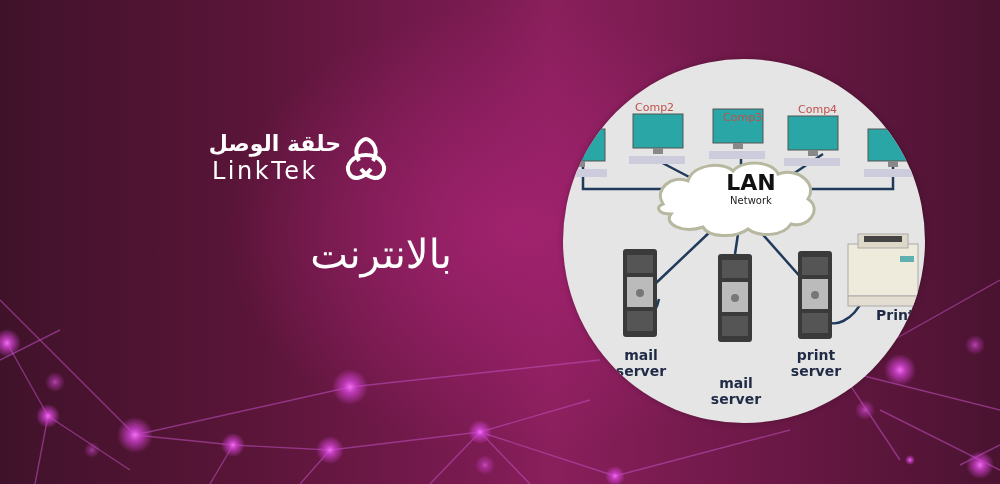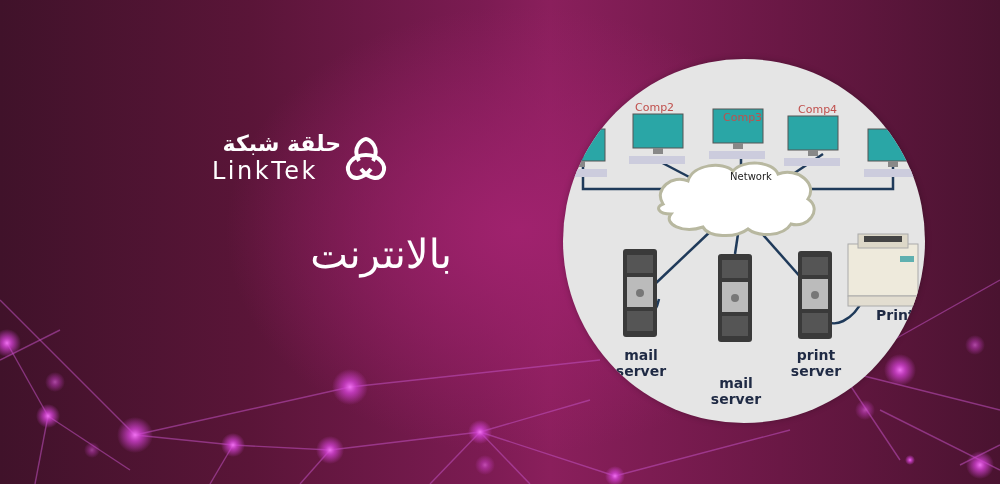--- a/index.html
+++ b/index.html
@@ -79,21 +79,21 @@
     <circle cx="615" cy="476" r="10" fill="url(#glow)"></circle>
     <circle cx="975" cy="345" r="10" fill="url(#glow)" opacity="0.6"></circle>
     <circle cx="900" cy="370" r="16" fill="url(#glow)"></circle>
     <circle cx="865" cy="410" r="10" fill="url(#glow)" opacity="0.6"></circle>
     <circle cx="980" cy="465" r="14" fill="url(#glow)"></circle>
     <circle cx="910" cy="460" r="5" fill="url(#glow)"></circle>
   </g>
 </svg>
 
 <div class="logo">
-  <span class="logo-ar">حلقة شبكة</span>
+  <span class="logo-ar">حلقة الوصل</span>
   <span class="logo-en">LinkTek</span>
   <svg class="logo-mark" viewBox="0 0 50 50">
     <g fill="none" stroke="#fff" stroke-width="4">
       <path d="M18 26 C10 12, 22 4, 25 4 C28 4, 40 12, 32 26"></path>
       <path d="M25 20 C12 20, 4 30, 8 38 C12 46, 22 44, 30 34"></path>
       <path d="M25 20 C38 20, 46 30, 42 38 C38 46, 28 44, 20 34"></path>
     </g>
   </svg>
 </div>
 
@@ -171,20 +171,21 @@
       <rect x="10" y="0" width="50" height="14" fill="#ddd8c8" stroke="#aaa"></rect>
       <rect x="16" y="2" width="38" height="6" fill="#444"></rect>
       <rect x="52" y="22" width="14" height="6" fill="#5fb0b0"></rect>
       <rect x="0" y="62" width="70" height="10" fill="#e2ddd0" stroke="#aaa"></rect>
     </g>
   </svg>
   <span class="lbl comp-lbl" style="left:72px;top:42px;">Comp2</span>
   <span class="lbl comp-lbl" style="left:160px;top:52px;">Comp3</span>
   <span class="lbl comp-lbl" style="left:235px;top:44px;">Comp4</span>
   <div class="lan">
+    <div class="lan-big">LAN</div>
     <div class="lan-small">Network</div>
   </div>
   <div class="lbl srv-lbl" style="left:50px;top:288px;width:56px;">
     <div>mail</div>
     <div>server</div>
   </div>
   <div class="lbl srv-lbl" style="left:145px;top:292px;width:56px;margin-top:24px;">
     <div>mail</div>
     <div>server</div>
   </div>

